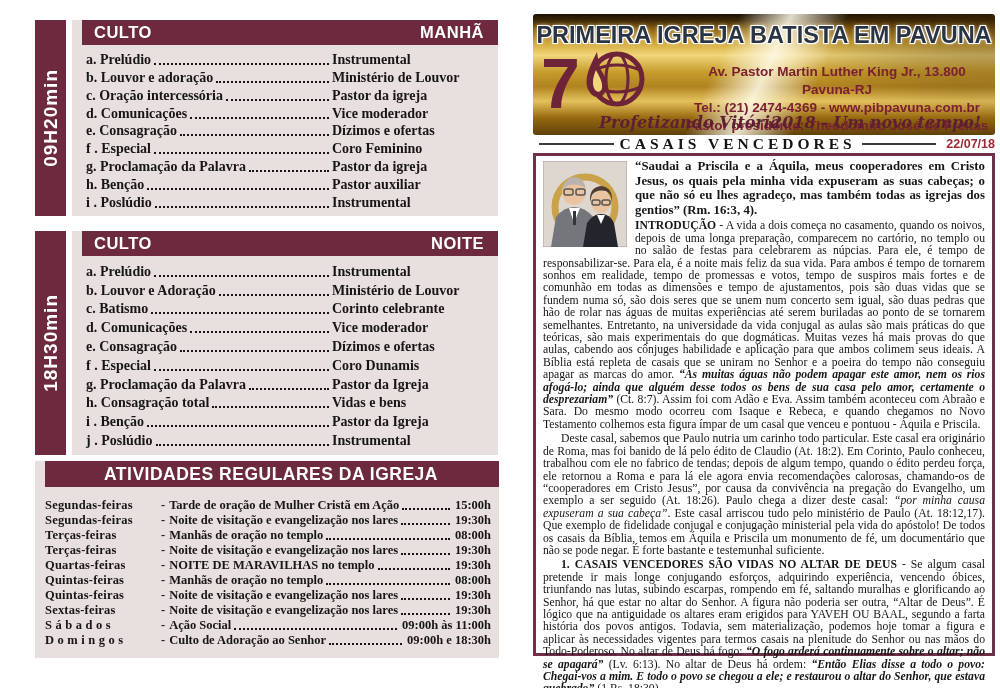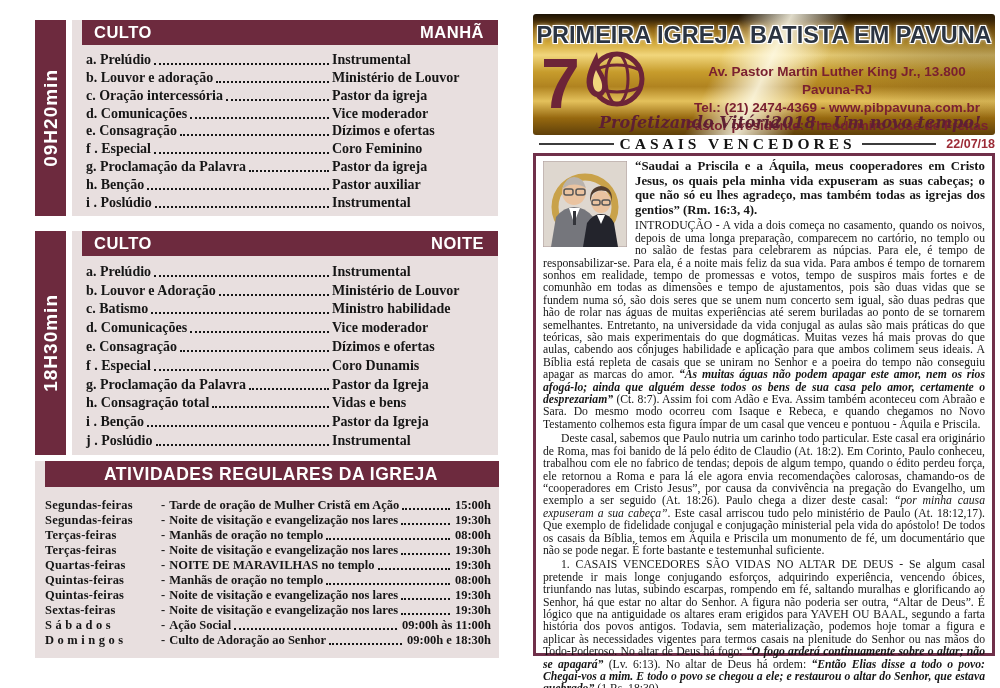--- a/index.html
+++ b/index.html
@@ -59,21 +59,21 @@
   .art-date{font-family:"Liberation Sans",sans-serif;font-weight:bold;font-size:12.5px;color:#9c2b36;margin-left:4px;}
 
   .art-box{position:absolute;left:533px;top:153px;width:462px;height:503px;box-sizing:border-box;
       border:3px solid #70304a;box-shadow:inset 0 0 0 1px #fff;background:#fff;
       padding:3px 7px 0 7px;text-align:justify;}
   .photo{float:left;width:84px;height:86px;margin:2px 8px 2px 0;}
   .quote{margin:0 0 3px 0;font-size:12.8px;line-height:14.6px;font-weight:bold;}
   .quote .qt{}
   .apara{margin:0 0 2px 0;font-size:11.7px;line-height:12.4px;}
   .apara.ind{text-indent:18px;}
-  .b{font-weight:normal;margin-top:30px;}
+  .b{font-weight:bold;margin-top:30px;}
   .i{font-style:italic;}
   .bi{font-weight:bold;font-style:italic;}
 </style>
 </head>
 <body>
 
 <div class="page">
 
   <section class="svc svc0">
     <div class="timebar">
@@ -150,21 +150,21 @@
             <span class="swho">Instrumental</span>
           </div>
           <div class="srow">
             <span class="sname">b. Louvor e Adoração</span>
             <span class="dots"></span>
             <span class="swho">Ministério de Louvor</span>
           </div>
           <div class="srow">
             <span class="sname">c. Batismo</span>
             <span class="dots"></span>
-            <span class="swho">Ministro habilidade</span>
+            <span class="swho">Corinto celebrante</span>
           </div>
           <div class="srow">
             <span class="sname">d. Comunicações</span>
             <span class="dots"></span>
             <span class="swho">Vice moderador</span>
           </div>
           <div class="srow">
             <span class="sname">e. Consagração</span>
             <span class="dots"></span>
             <span class="swho">Dízimos e ofertas</span>

